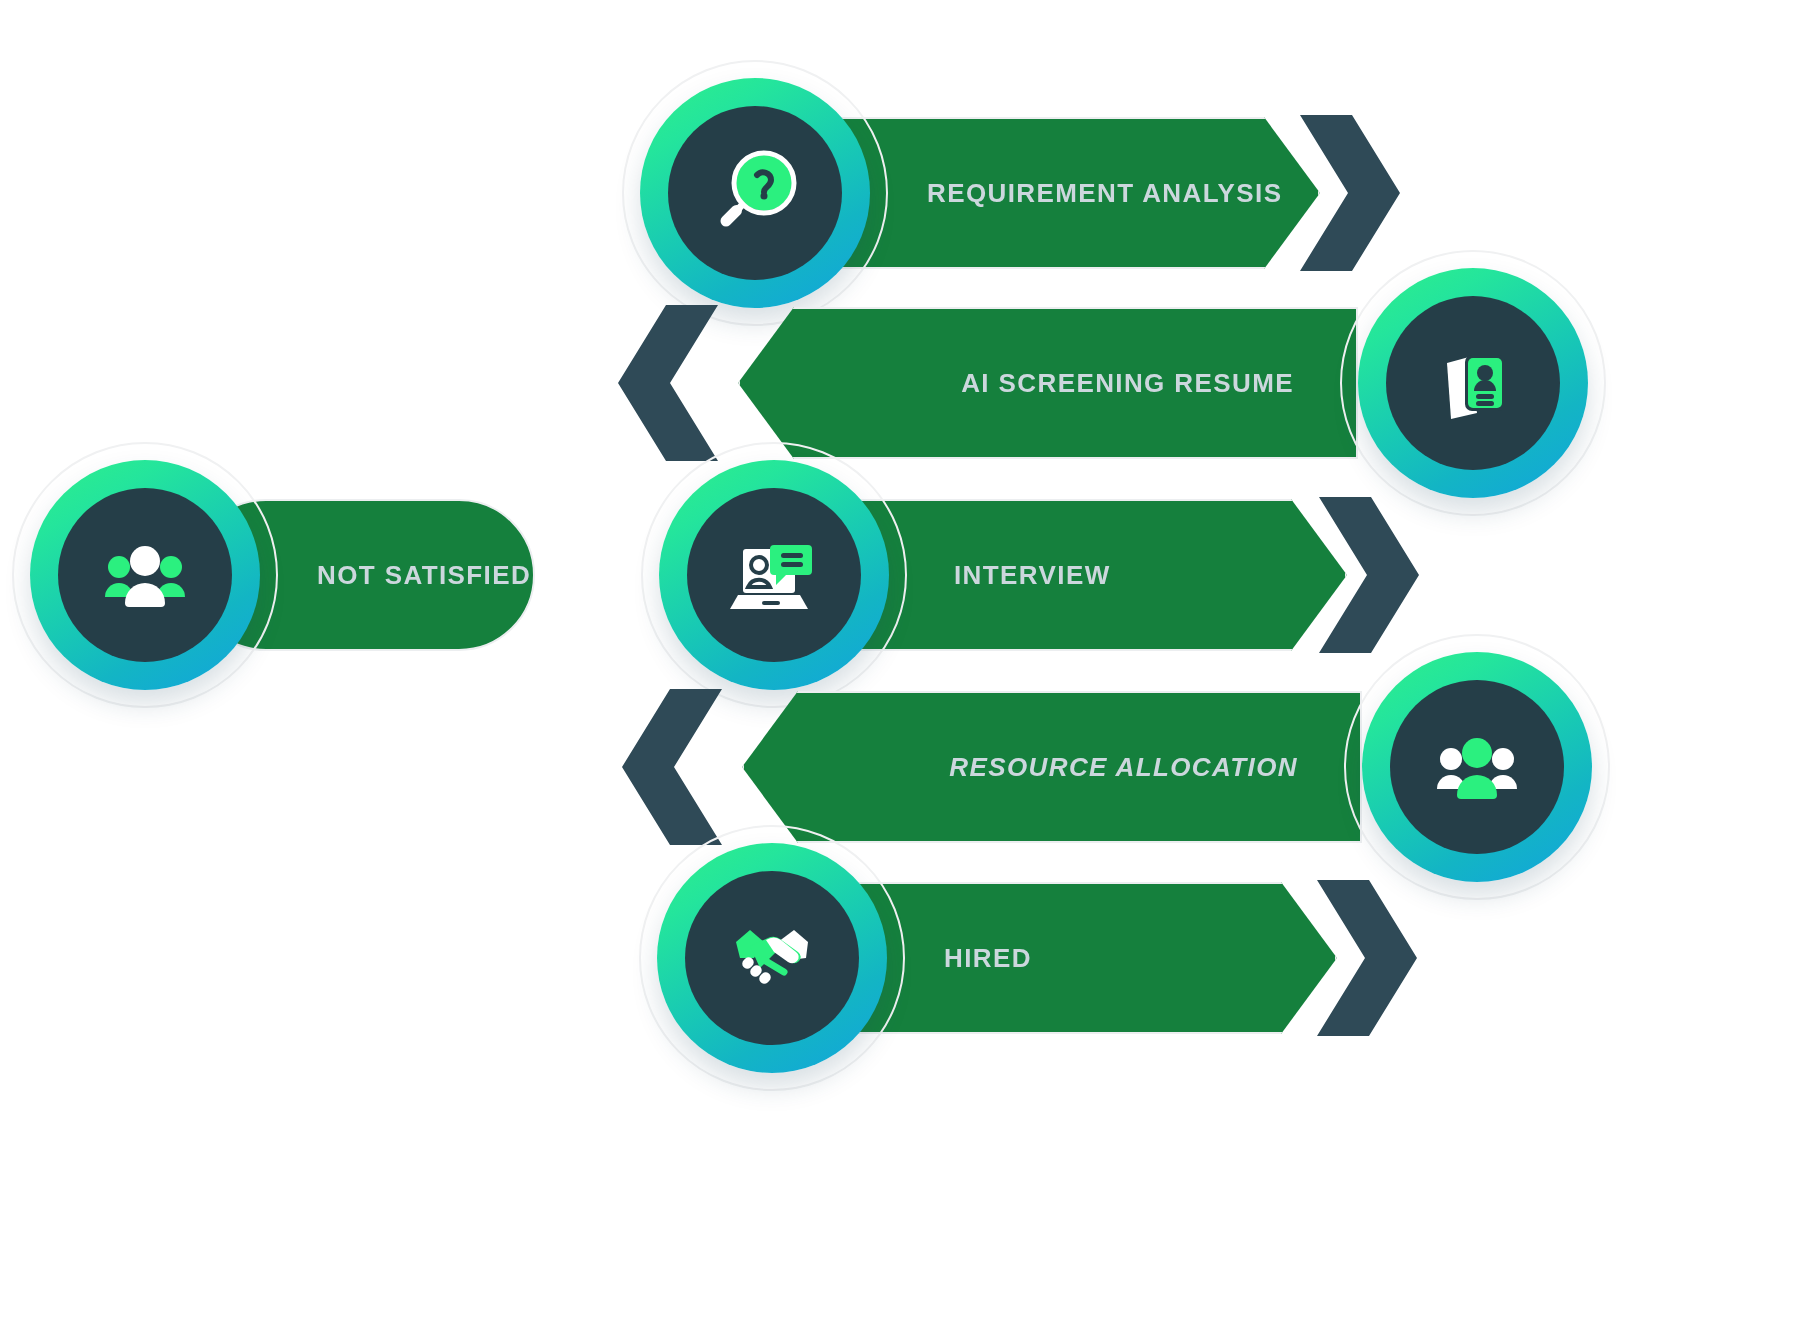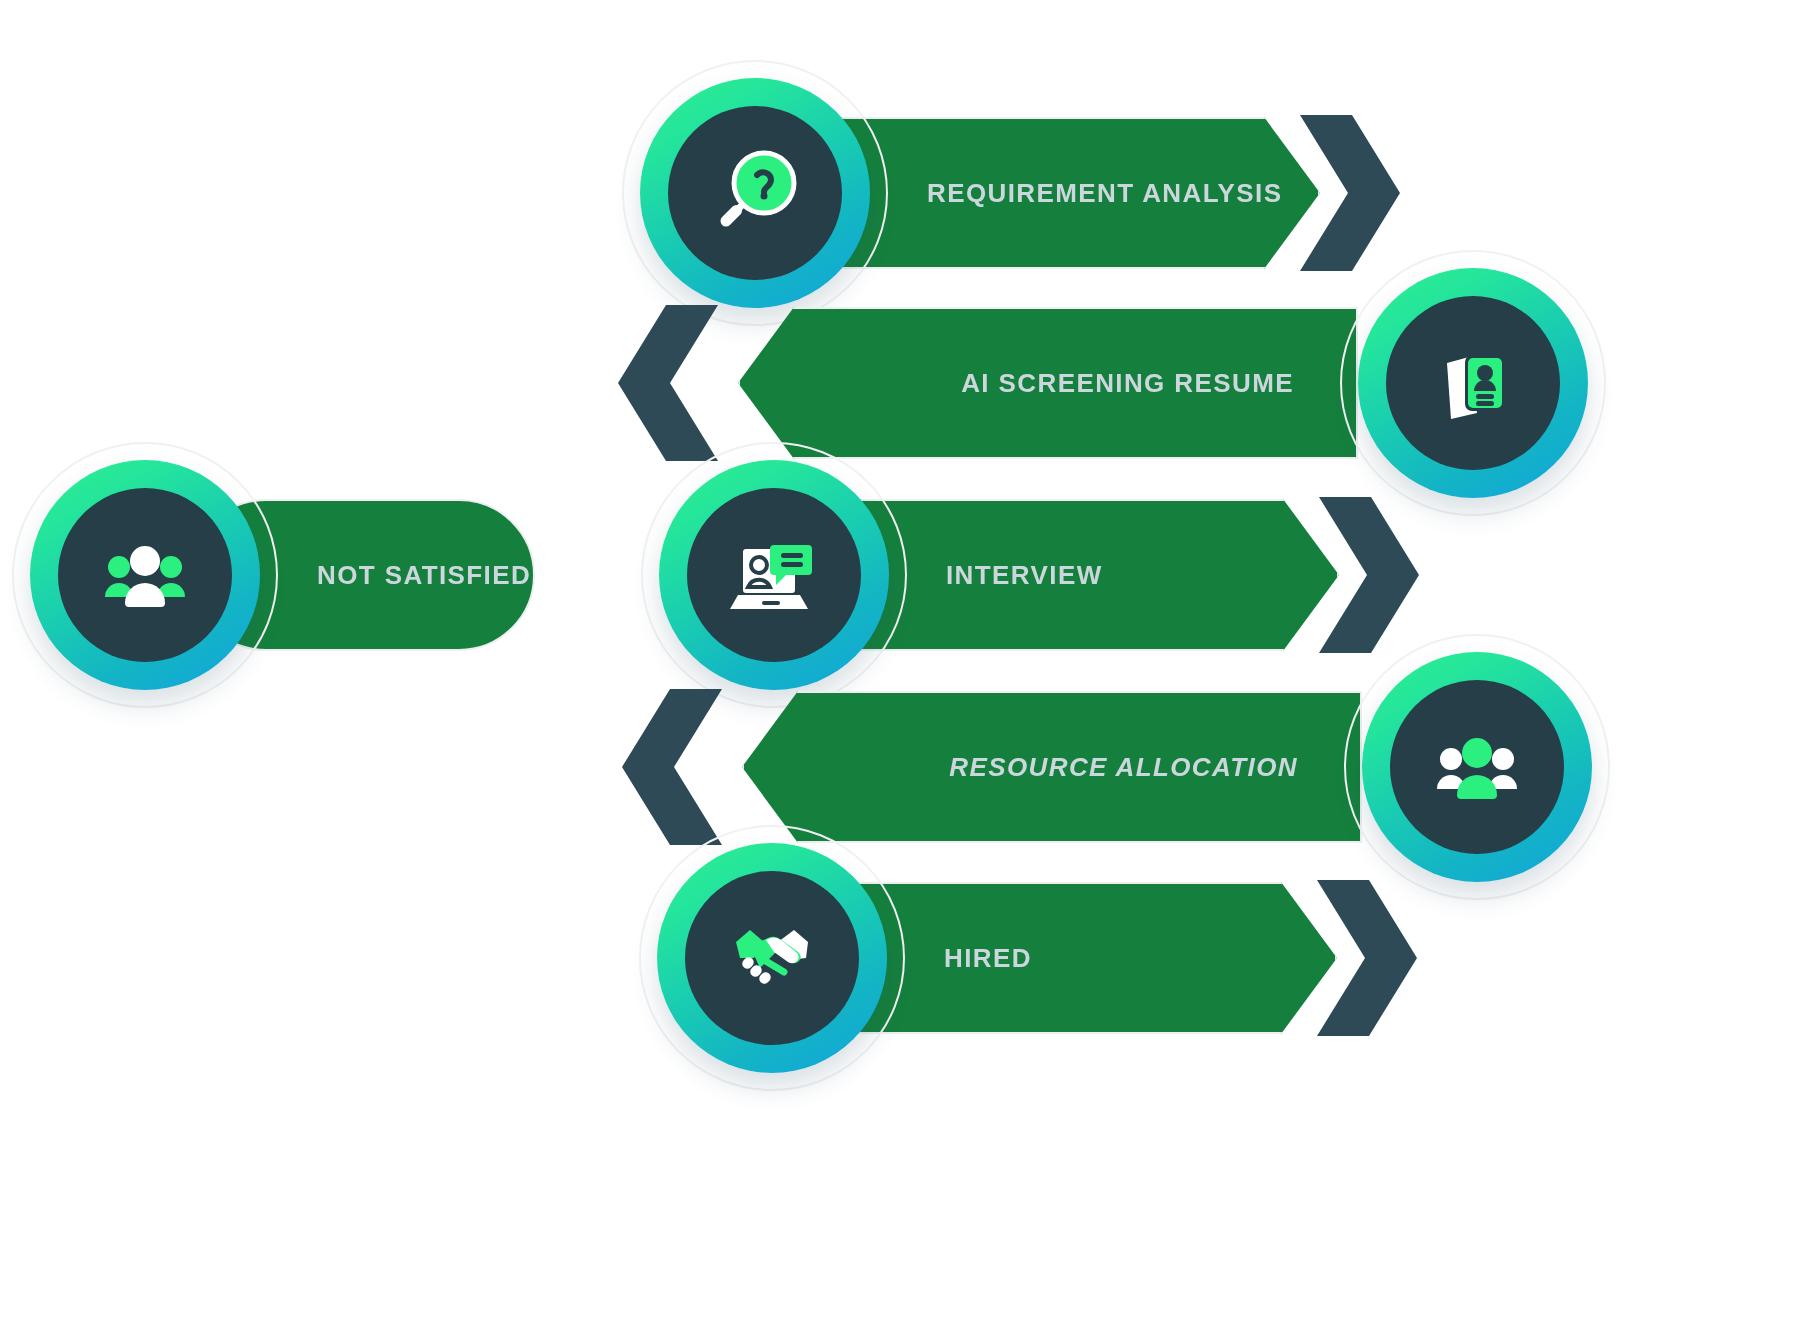--- a/index.html
+++ b/index.html
@@ -102,21 +102,21 @@
           <circle cx="64" cy="42" r="8" fill="#253e48"></circle>
           <path d="M53 60 a11 11 0 0 1 22 0 z" fill="#253e48"></path>
           <rect x="55" y="63" width="18" height="5" rx="2.5" fill="#253e48"></rect>
           <rect x="55" y="70" width="18" height="5" rx="2.5" fill="#253e48"></rect>
         </svg>
       </div>
     </div>
   </div>
 
   <div class="step" style="left:659px;top:460px;">
-    <div class="banner right" style="left:160px;width:520px;">
+    <div class="banner right" style="left:168px;width:520px;">
       <span class="label">INTERVIEW</span>
     </div>
     <div class="chev right" style="left:660px;"></div>
     <div class="badge">
       <div class="halo"></div>
       <div class="ring"></div>
       <div class="disc">
         <svg width="104" height="104" viewBox="0 0 104 104">
           <rect x="21" y="26" width="52" height="44" rx="3" fill="#ffffff"></rect>
           <circle cx="37" cy="42" r="8" fill="none" stroke="#253e48" stroke-width="4"></circle>

